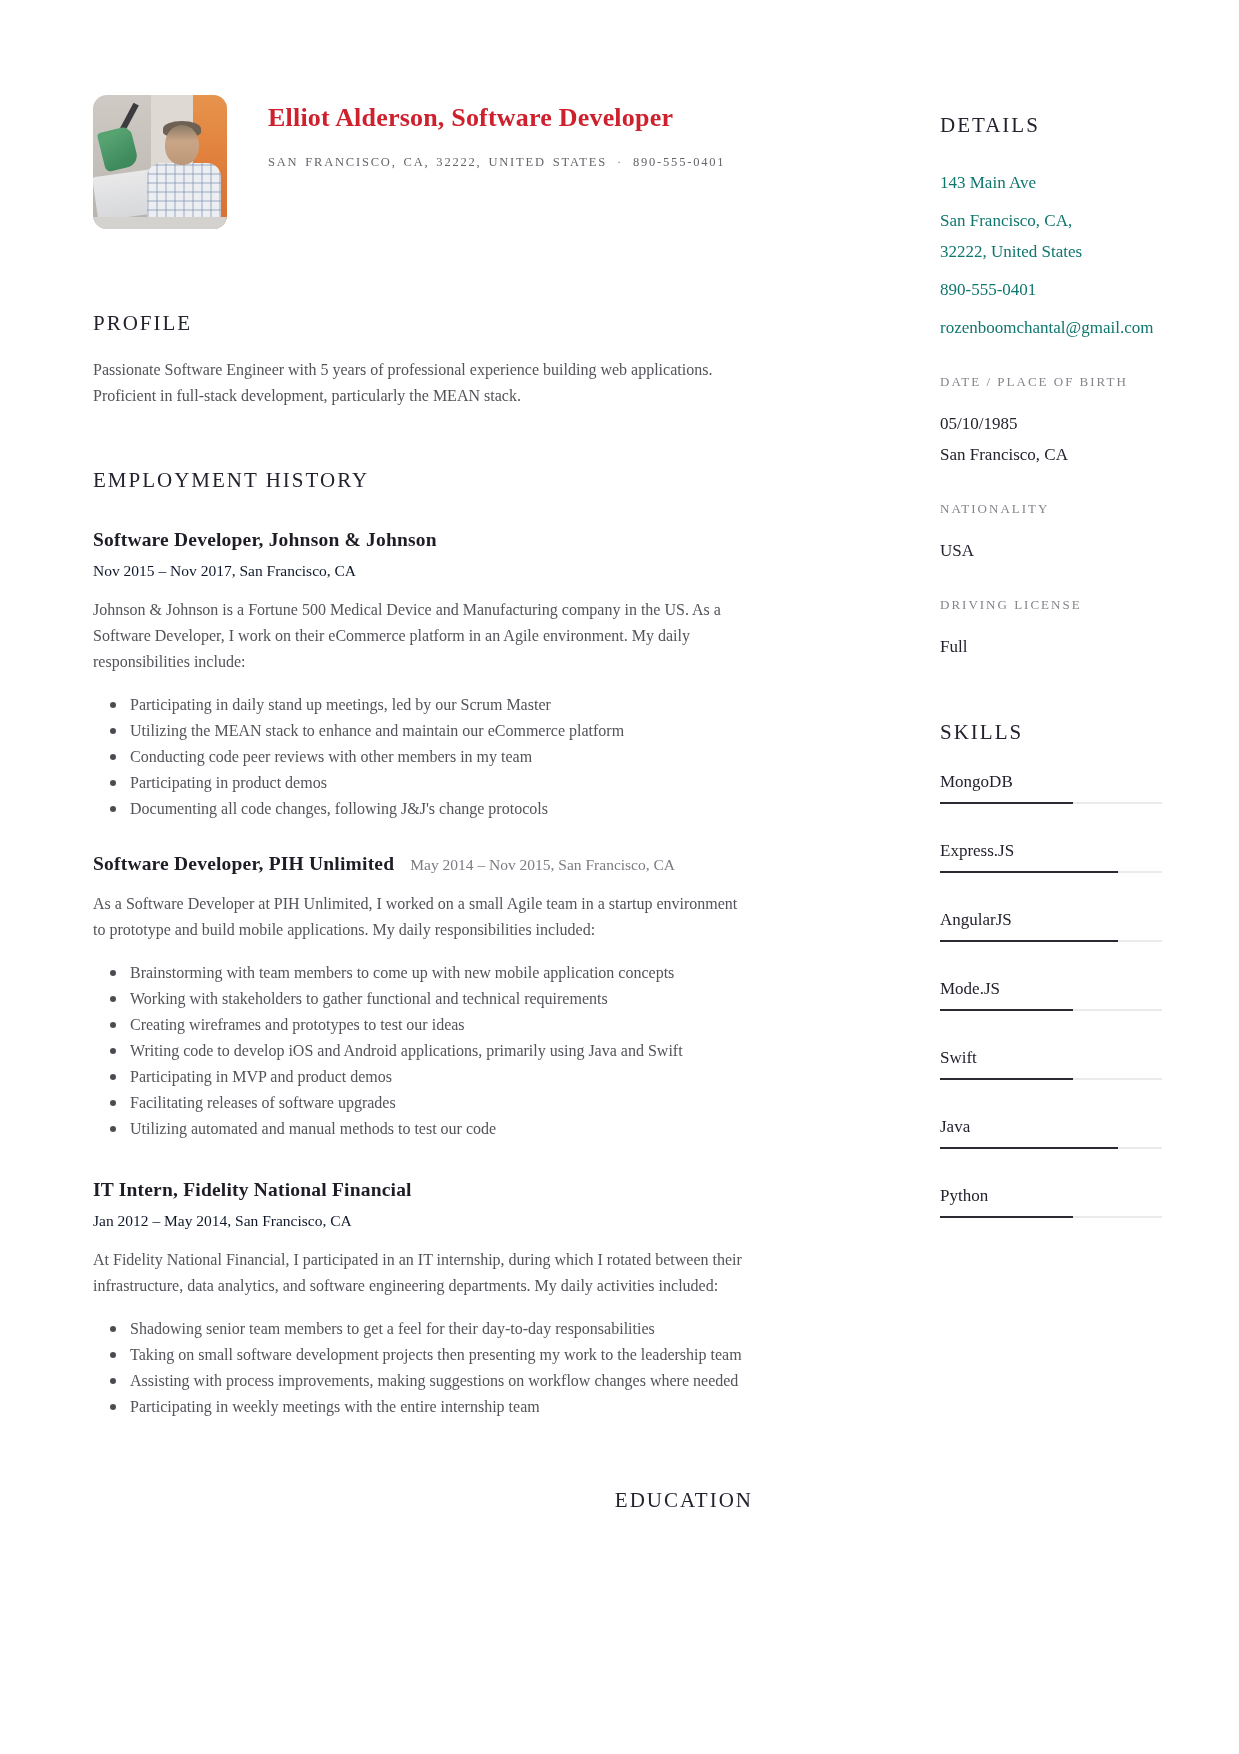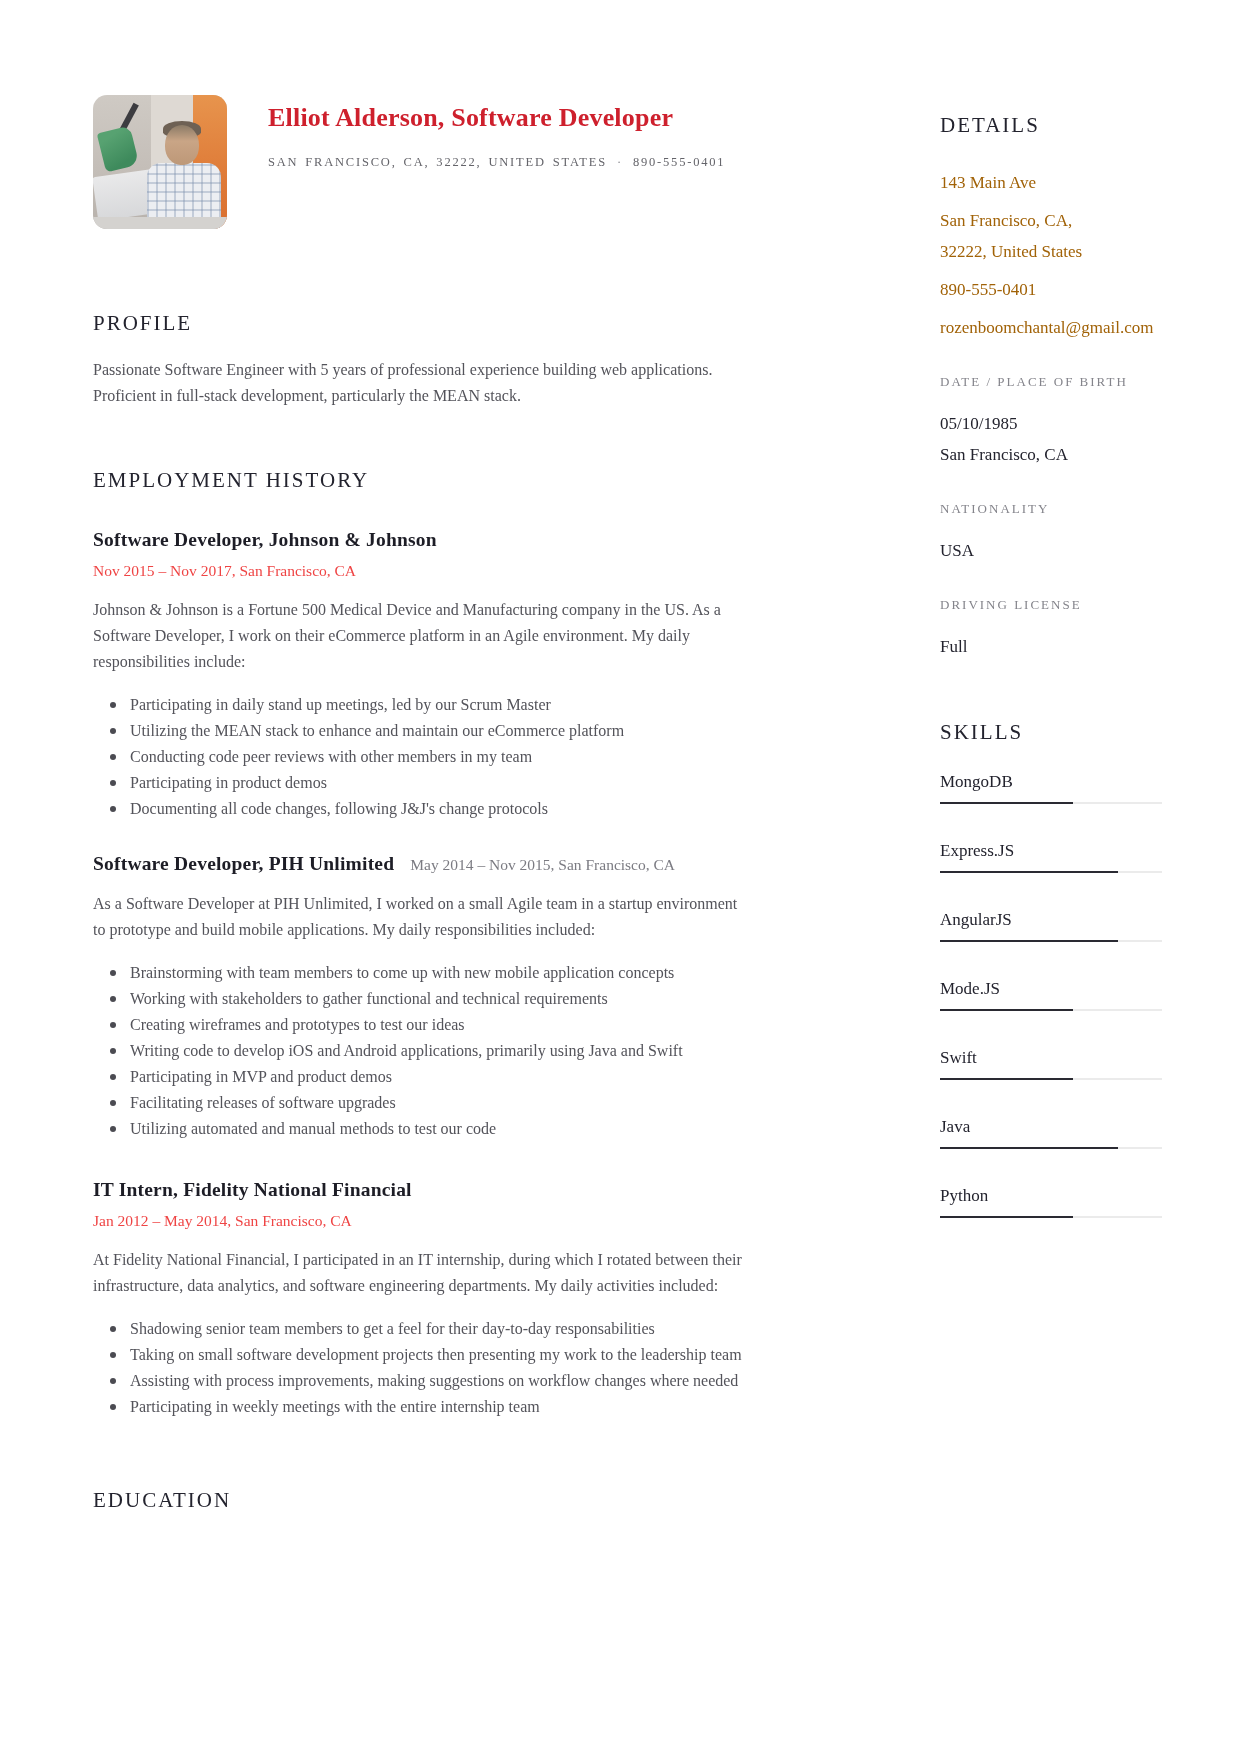--- a/index.html
+++ b/index.html
@@ -129,21 +129,21 @@
 
   .job-title {
     font-size: 19.5px;
     font-weight: bold;
     color: #1d1d26;
     letter-spacing: .2px;
   }
   .job1-title { margin-top: 36px; }
   .job-date {
     font-size: 15.5px;
-    color: #ef4444;
+    color: #0f172a;
     margin-top: 11px;
   }
   .job-date-inline {
     font-size: 15.5px;
     font-weight: normal;
     color: #7b7b82;
     letter-spacing: 0;
     margin-left: 16px;
   }
   .job-desc {
@@ -167,33 +167,33 @@
     content: "";
     position: absolute;
     left: 17px; top: 10px;
     width: 6px; height: 6px;
     border-radius: 50%;
     background: #4b4b52;
   }
   .job2-title { margin-top: 31px; }
   .job2-desc { margin-top: 16px; }
   .job3-title { margin-top: 37px; }
-  .education-heading { margin-top: 68px; }
+  .education-heading { margin-top: 68px; text-align: right; }
 
   
   .side-col {
     position: absolute;
     left: 940px; top: 0;
     width: 222px;
   }
   .details-heading { margin-top: 113px; }
   .detail-line {
     font-size: 17px;
     line-height: 31px;
-    color: #a16207;
+    color: #0f766e;
   }
   .addr1 { margin-top: 29px; }
   .addr2 { margin-top: 7px; }
   .phone { margin-top: 7px; }
   .email { margin-top: 7px; }
   .mini-label {
     font-size: 13px;
     letter-spacing: 2px;
     color: #84848b;
     margin-top: 31px;

